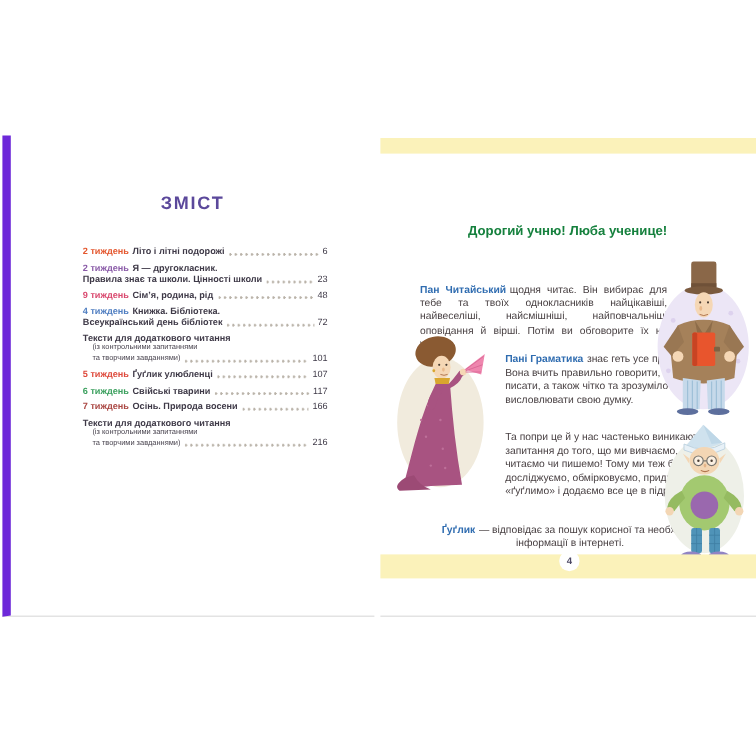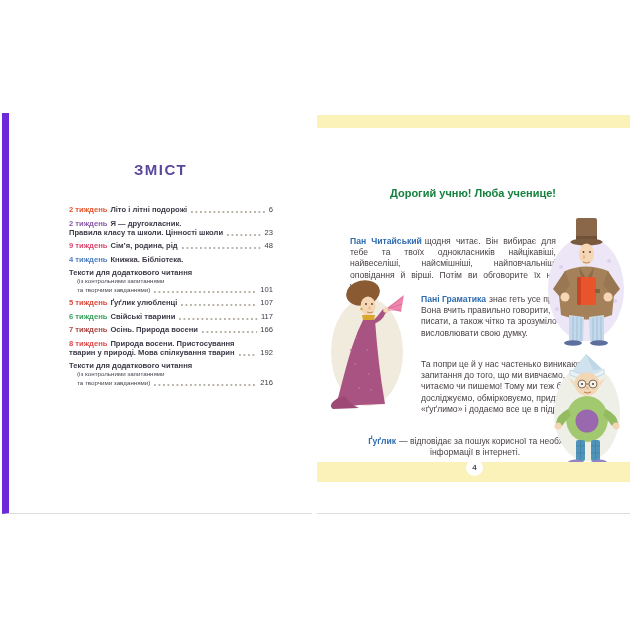--- a/index.html
+++ b/index.html
@@ -79,40 +79,45 @@
         <span class="pg">6</span>
       </div>
     </div>
 
     <div class="toc-row">
       <div class="toc-line">
         <span class="week" style="color: rgb(138, 91, 168);">2 тиждень</span>
         <span class="ttl">Я — другокласник.</span>
       </div>
       <div class="toc-line">
-        <span class="ttl">Правила класу та школи. Цінності школи</span>
+        <span class="ttl">Правила знає та школи. Цінності школи</span>
         <span class="leader"></span>
         <span class="pg">23</span>
       </div>
     </div>
 
     <div class="toc-row">
       <div class="toc-line">
         <span class="week" style="color: rgb(217, 72, 110);">9 тиждень</span>
         <span class="ttl">Сім’я, родина, рід</span>
         <span class="leader"></span>
         <span class="pg">48</span>
       </div>
     </div>
 
     <div class="toc-row">
       <div class="toc-line">
         <span class="week" style="color: rgb(79, 126, 193);">4 тиждень</span>
         <span class="ttl">Книжка. Бібліотека.</span>
       </div>
+      <div class="toc-line">
+        <span class="ttl">Всеукраїнський день бібліотек</span>
+        <span class="leader"></span>
+        <span class="pg">72</span>
+      </div>
     </div>
 
     <div class="toc-row">
       <div class="toc-line">
         <span class="ttl">Тексти для додаткового читання</span>
       </div>
       <div class="toc-line">
         <span class="note">(із контрольними запитаннями</span>
       </div>
       <div class="toc-line">
@@ -142,31 +147,20 @@
 
     <div class="toc-row">
       <div class="toc-line">
         <span class="week" style="color: rgb(170, 71, 67);">7 тиждень</span>
         <span class="ttl">Осінь. Природа восени</span>
         <span class="leader"></span>
         <span class="pg">166</span>
       </div>
     </div>
 
-    <div class="toc-row">
-      <div class="toc-line">
-        <span class="week" style="color: rgb(225, 75, 75);">8 тиждень</span>
-        <span class="ttl">Природа восени. Пристосування</span>
-      </div>
-      <div class="toc-line">
-        <span class="ttl">тварин у природі. Мова спілкування тварин</span>
-        <span class="leader"></span>
-        <span class="pg">192</span>
-      </div>
-    </div>
 
     <div class="toc-row">
       <div class="toc-line">
         <span class="ttl">Тексти для додаткового читання</span>
       </div>
       <div class="toc-line">
         <span class="note">(із контрольними запитаннями</span>
       </div>
       <div class="toc-line">
         <span class="note">та творчими завданнями)</span>

